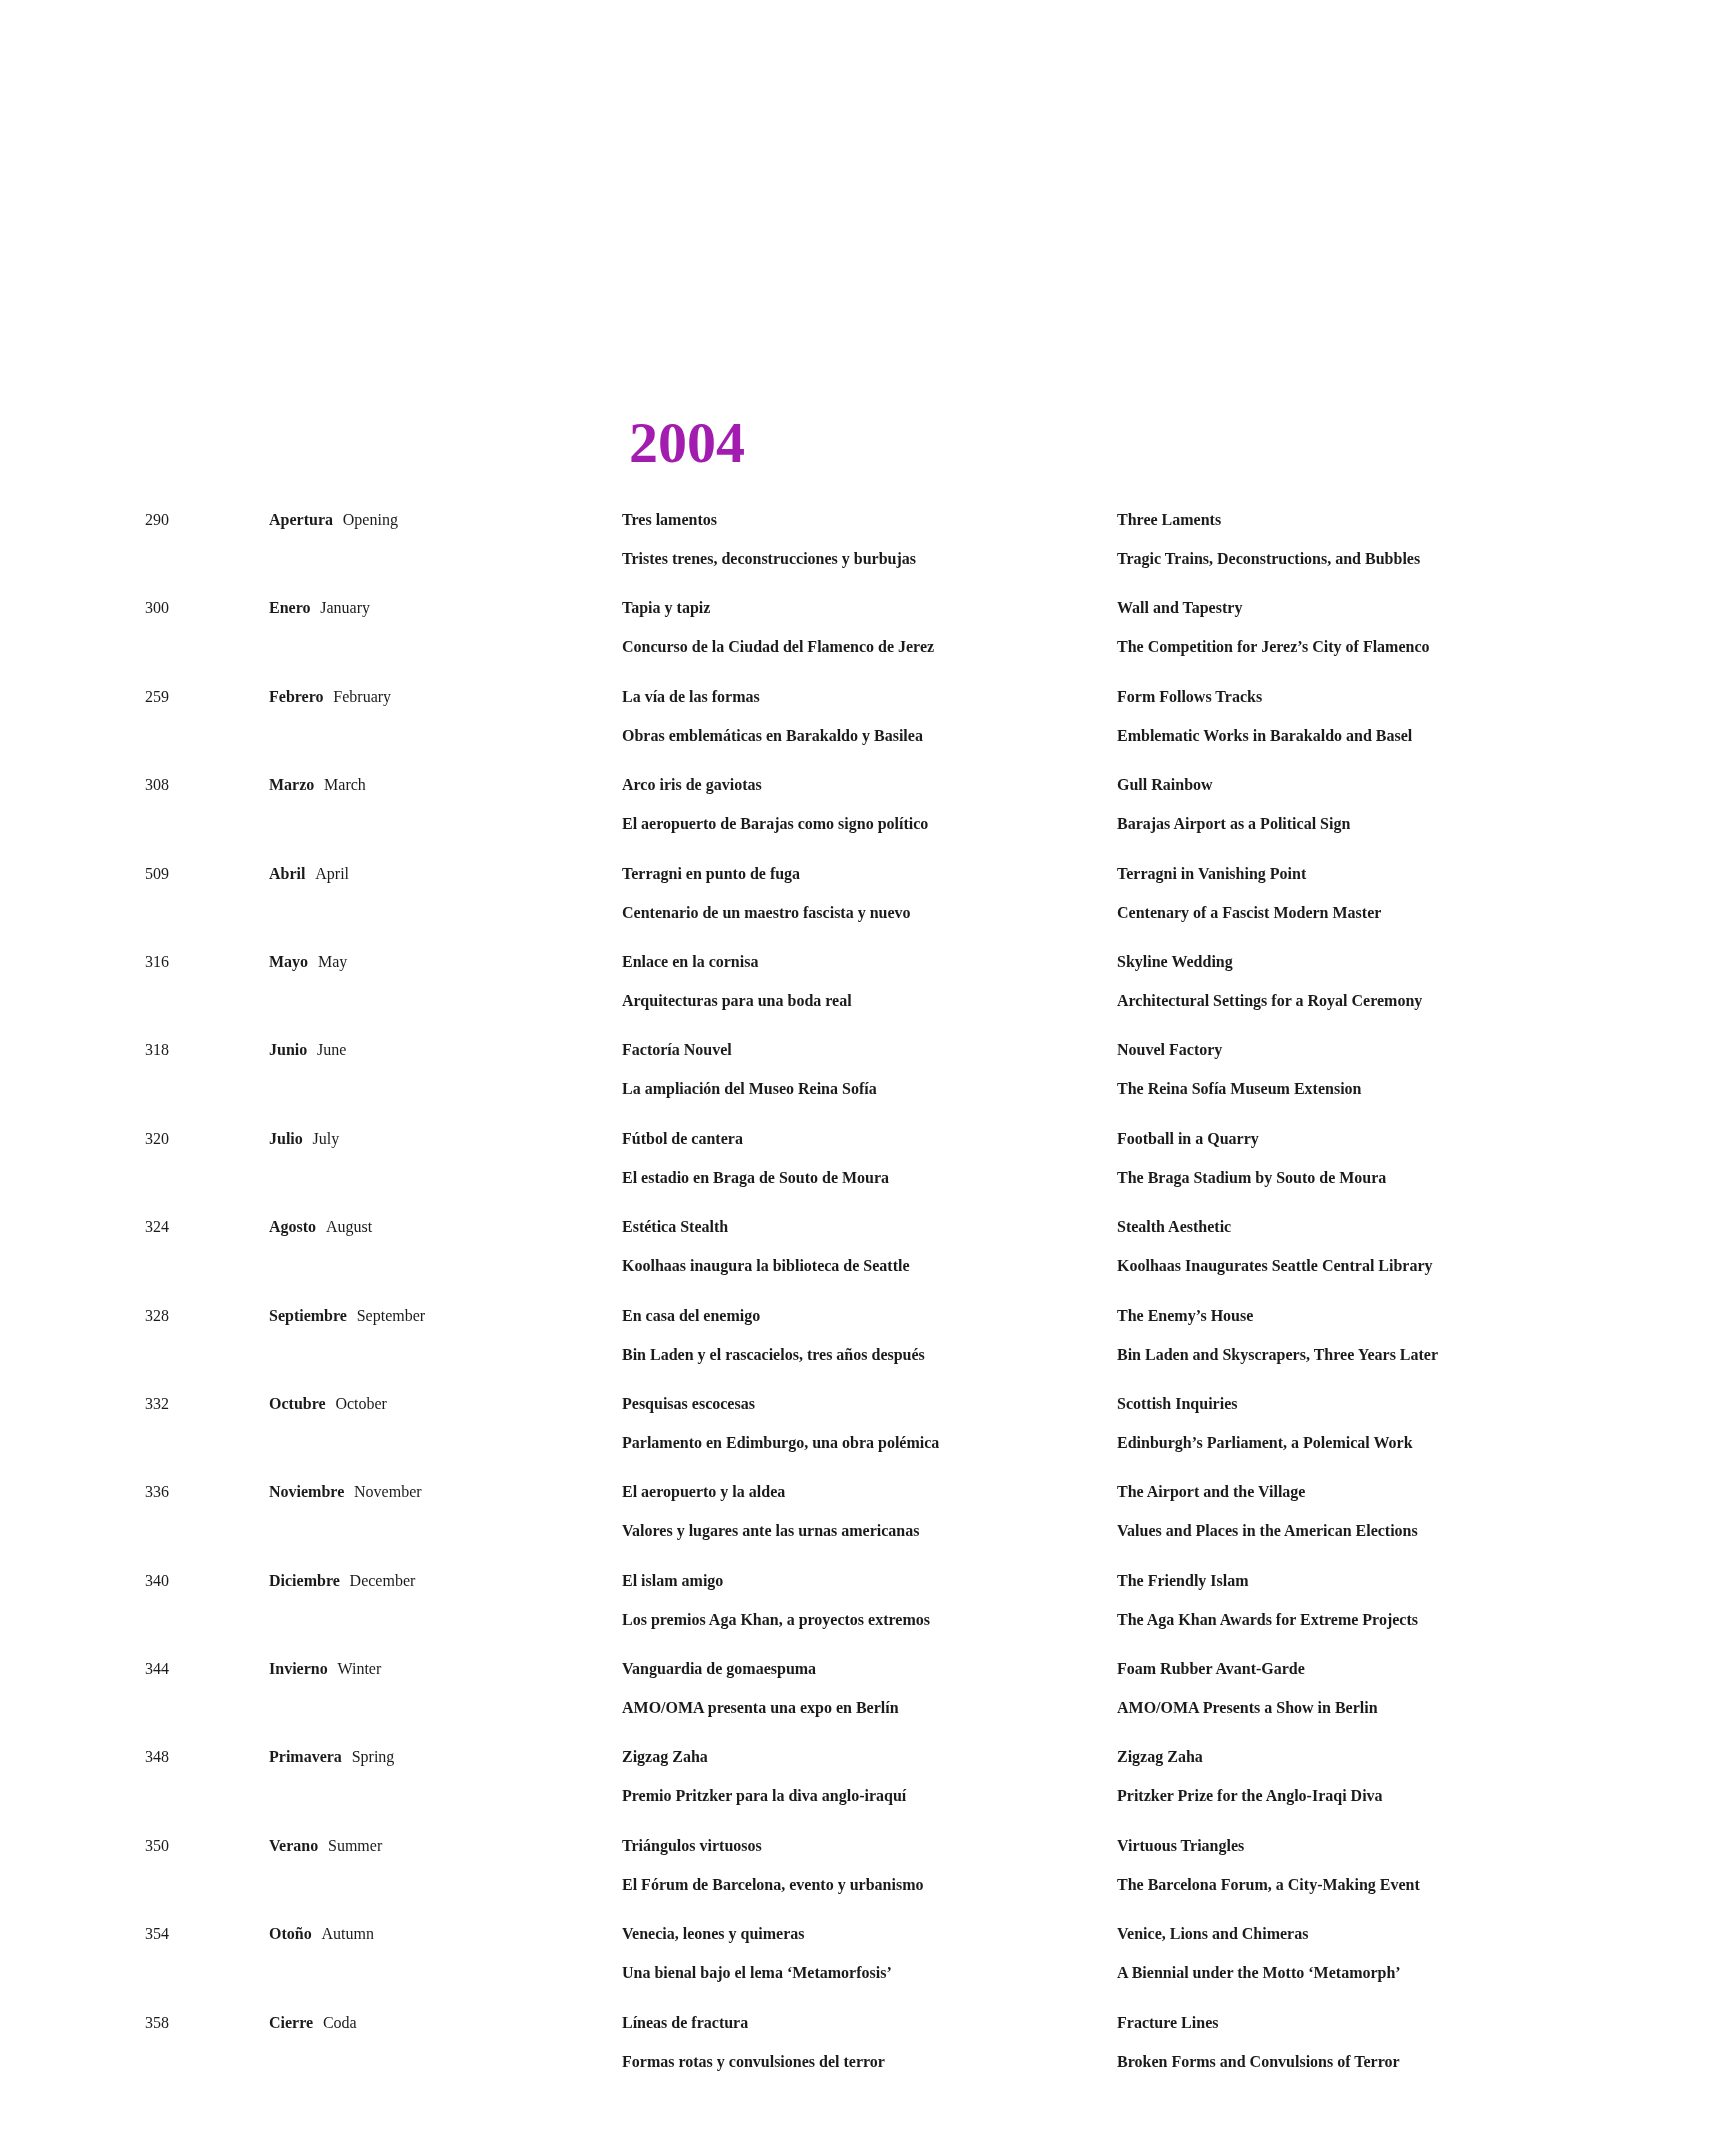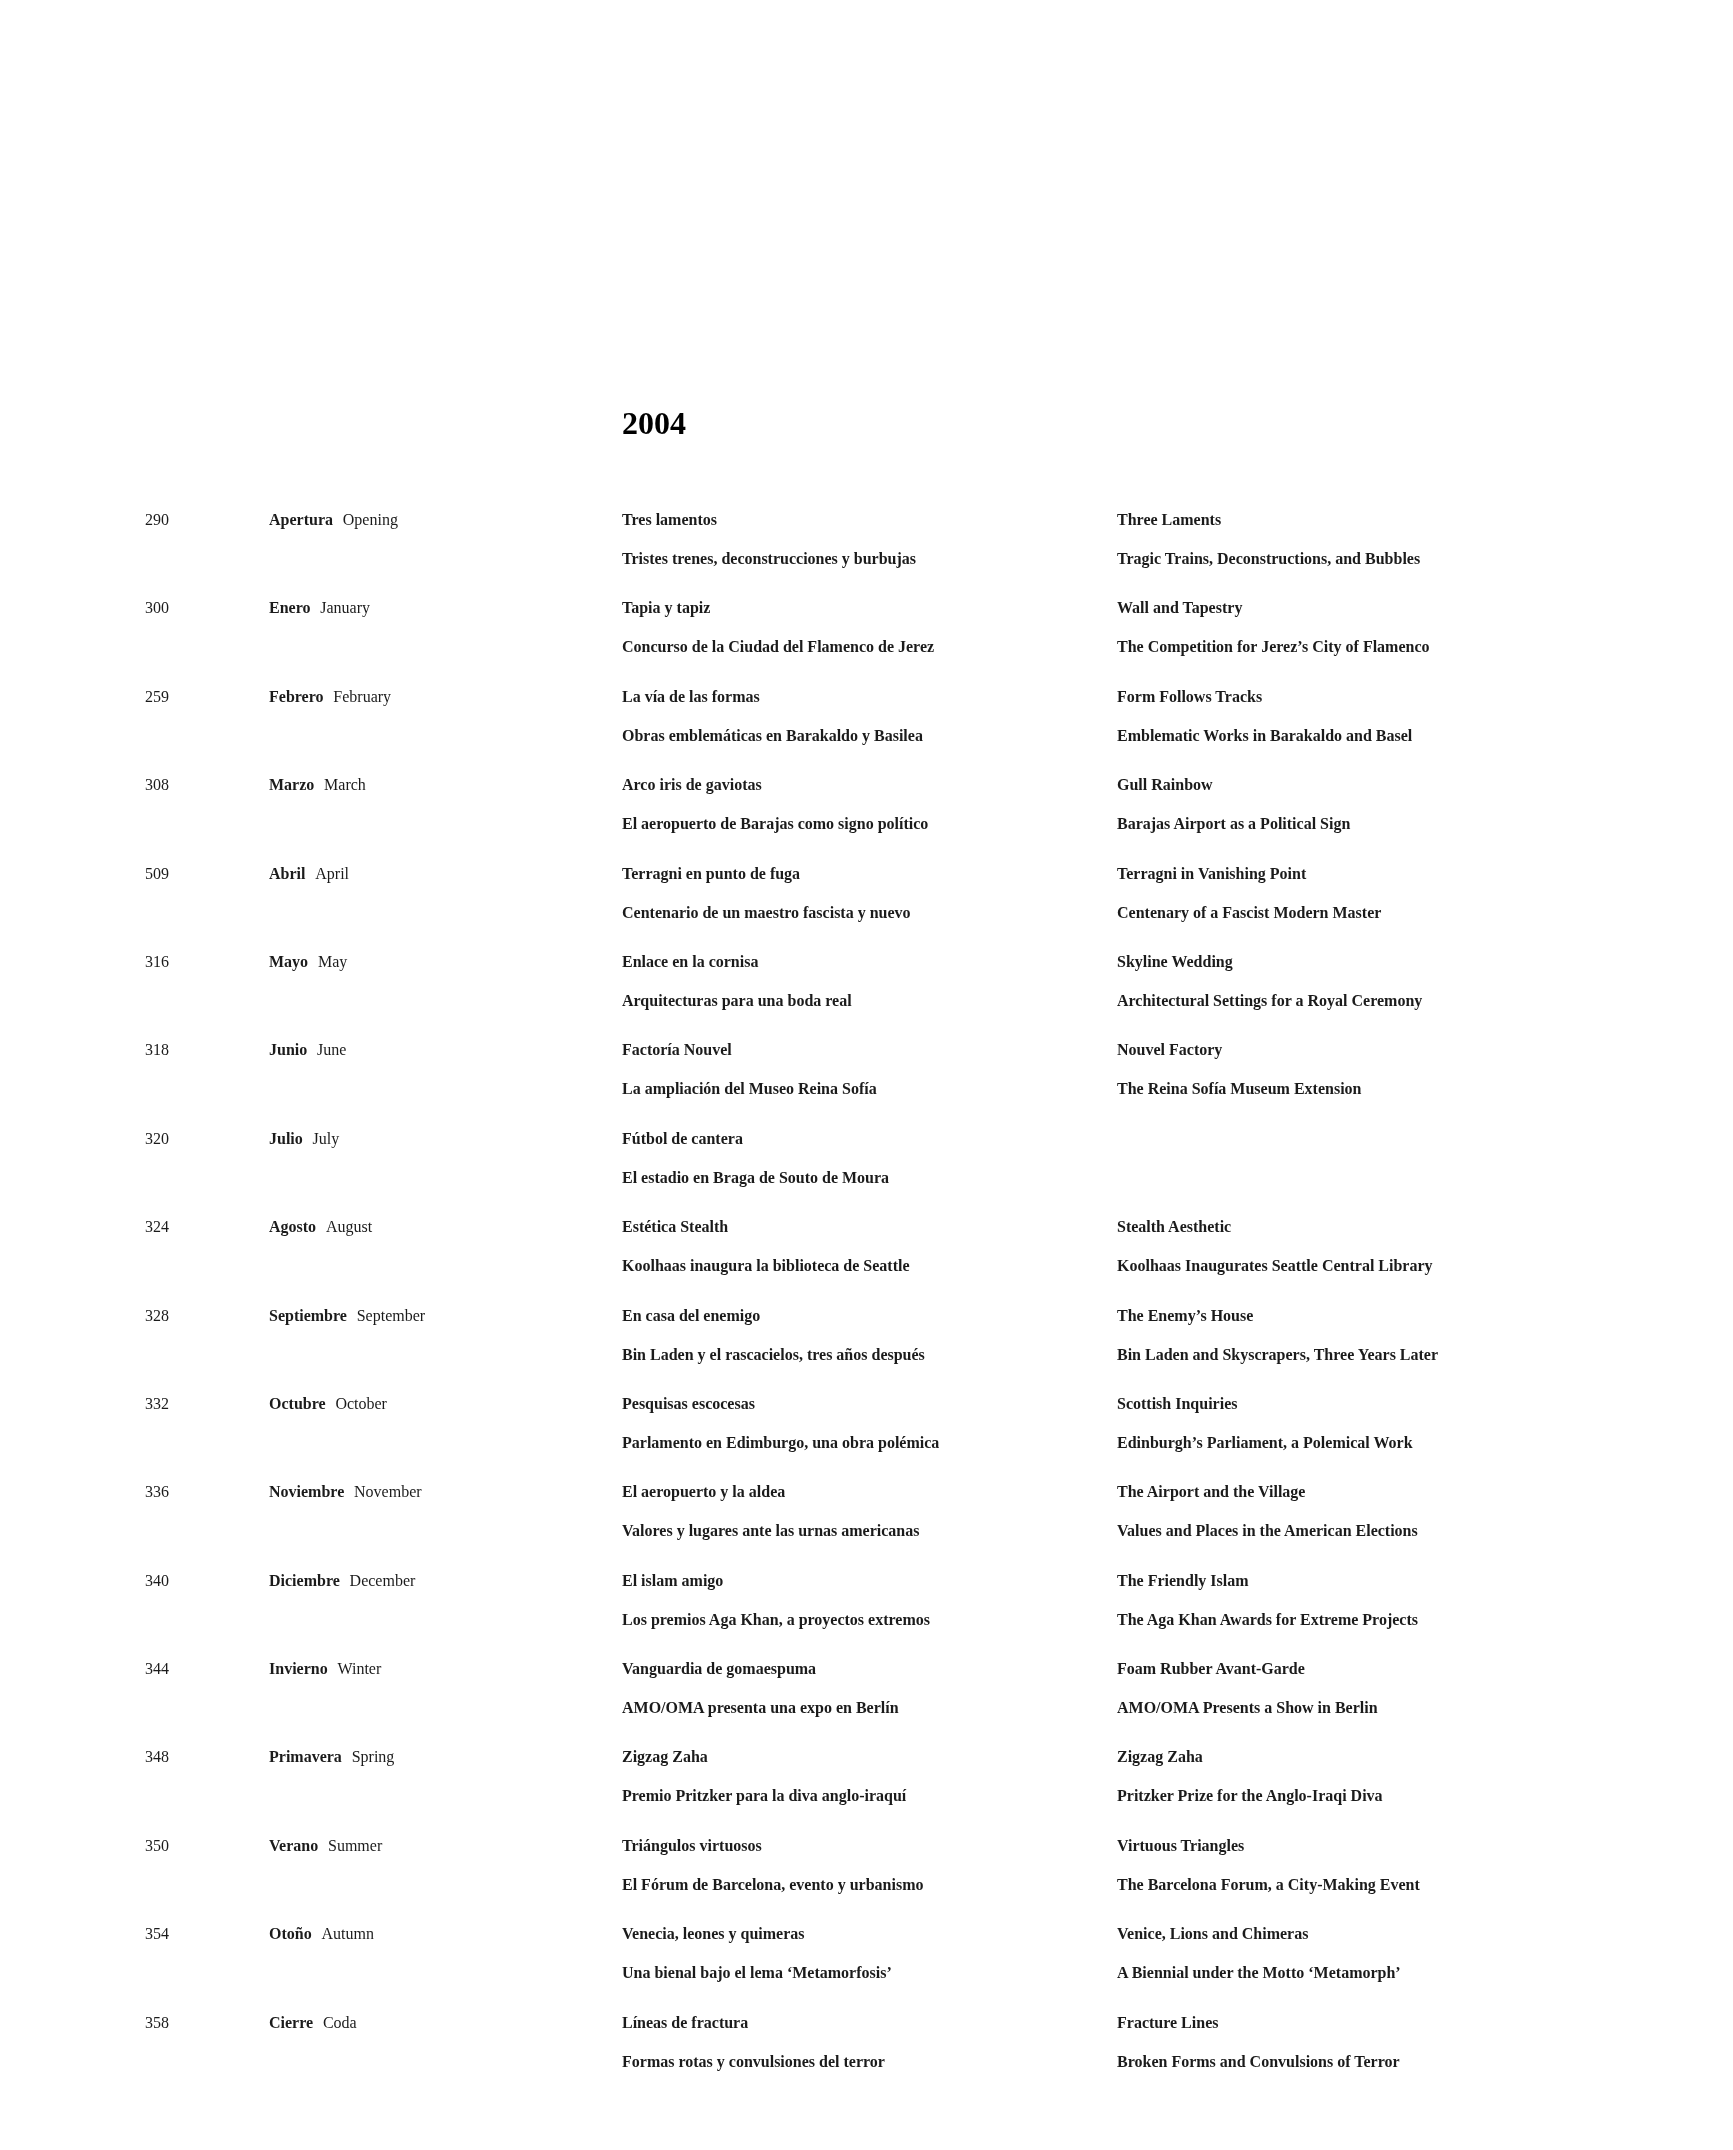--- a/index.html
+++ b/index.html
@@ -13,25 +13,25 @@
     height: 2151px;
     background: #ffffff;
     color: #1b1b1b;
     font-family: "Liberation Serif", "DejaVu Serif", serif;
     overflow: hidden;
   }
   .year-title {
     position: absolute;
     left: 622px;
     top: 407px;
-    margin: 0;
-    font-size: 32px;
+    margin: 7px;
+    font-size: 58px;
     font-weight: bold;
     line-height: 1;
-    color: #000000;
+    color: #a21caf;
   }
   .entries {
     position: absolute;
     left: 145px;
     top: 504px;
     display: flex;
     flex-direction: column;
     gap: 18.4px;
   }
   .row {
@@ -177,20 +177,24 @@
 
   <div class="row">
     <span class="col-page">320</span>
     <span class="col-month">
       <span class="month-es">Julio</span><span class="month-en">July</span>
     </span>
     <span class="title-block">
       <span class="title-line">Fútbol de cantera</span>
       <span class="subtitle-line">El estadio en Braga de Souto de Moura</span>
     </span>
+    <span class="title-block">
+      <span class="title-line">Football in a Quarry</span>
+      <span class="subtitle-line">The Braga Stadium by Souto de Moura</span>
+    </span>
   </div>
 
   <div class="row">
     <span class="col-page">324</span>
     <span class="col-month">
       <span class="month-es">Agosto</span><span class="month-en">August</span>
     </span>
     <span class="title-block">
       <span class="title-line">Estética Stealth</span>
       <span class="subtitle-line">Koolhaas inaugura la biblioteca de Seattle</span>

